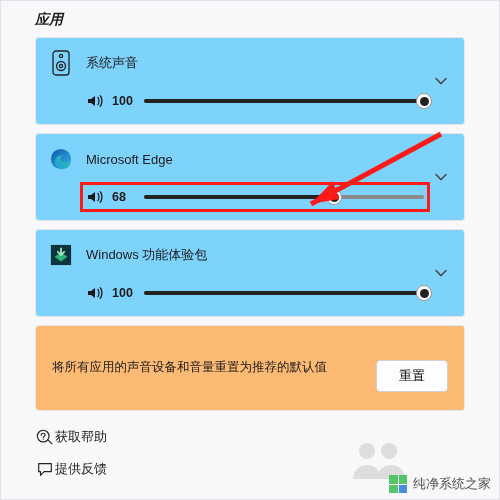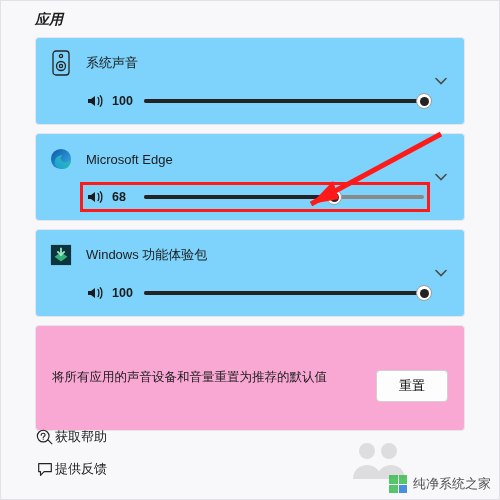--- a/index.html
+++ b/index.html
@@ -90,25 +90,25 @@
     background: #fff;
     border: 1px solid #9a9a9a;
     transform: translate(-50%, -50%);
     display:flex;align-items:center;justify-content:center;
   }
   .slider-thumb::after{
     content:"";
     width:9px;height:9px;border-radius:50%;background:#232323;
   }
   .reset-card {
-    background: #f9a8d4;
+    background: #fdba74;
     border: 1px solid #e6e6ea;
     border-radius: 4px;
     margin: 0 34px 8px;
-    padding: 28px 16px;
+    padding: 18px 16px;
     display: flex;
     align-items: center;
     gap: 14px;
   }
   .reset-text {
     flex: 1;
     font-size: 12.5px;
     line-height: 1.55;
     color: #1b1b1b;
   }

